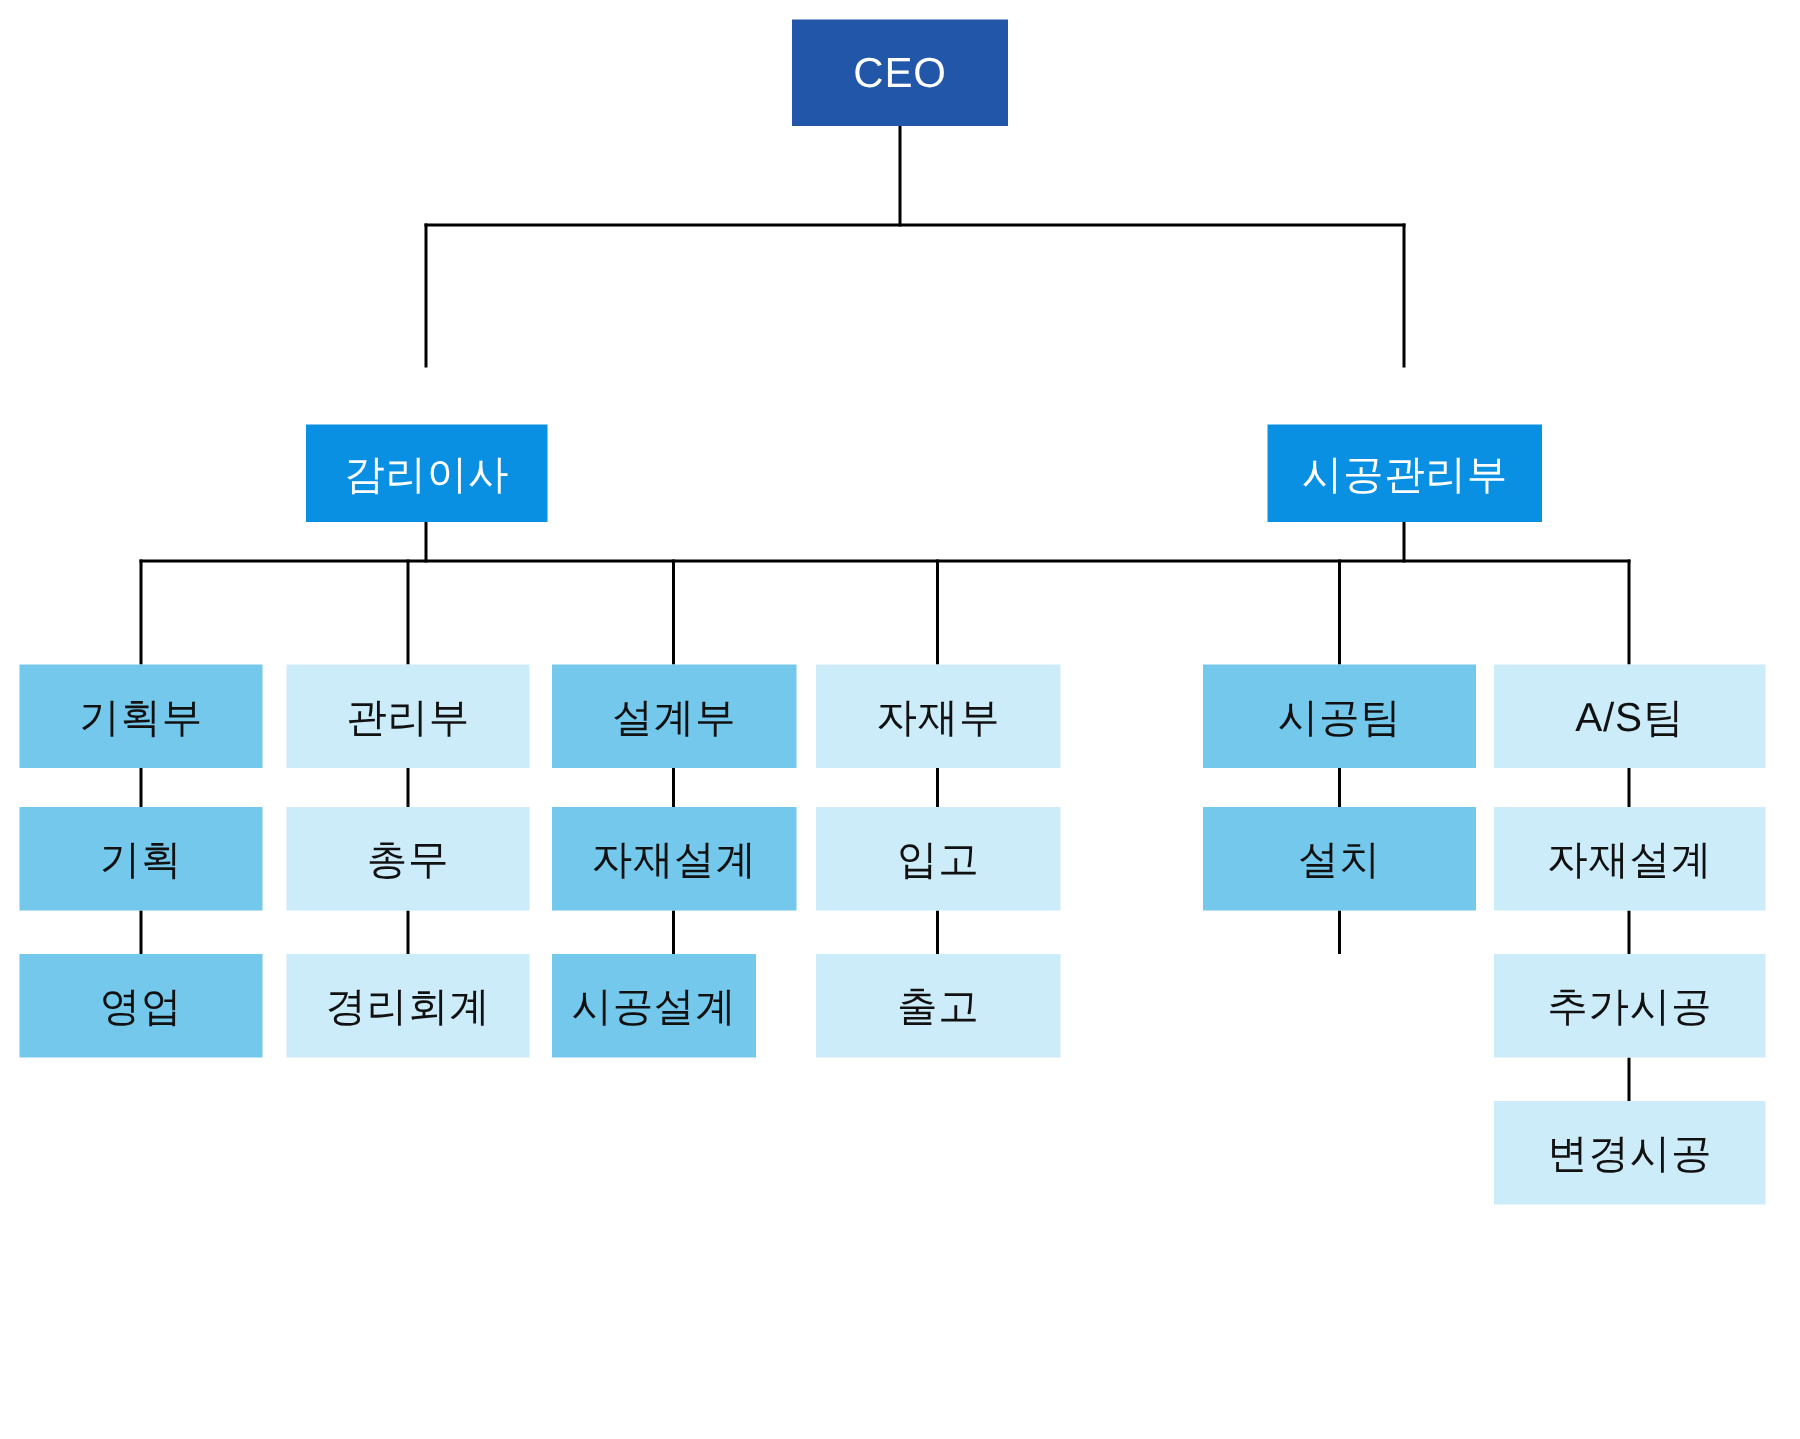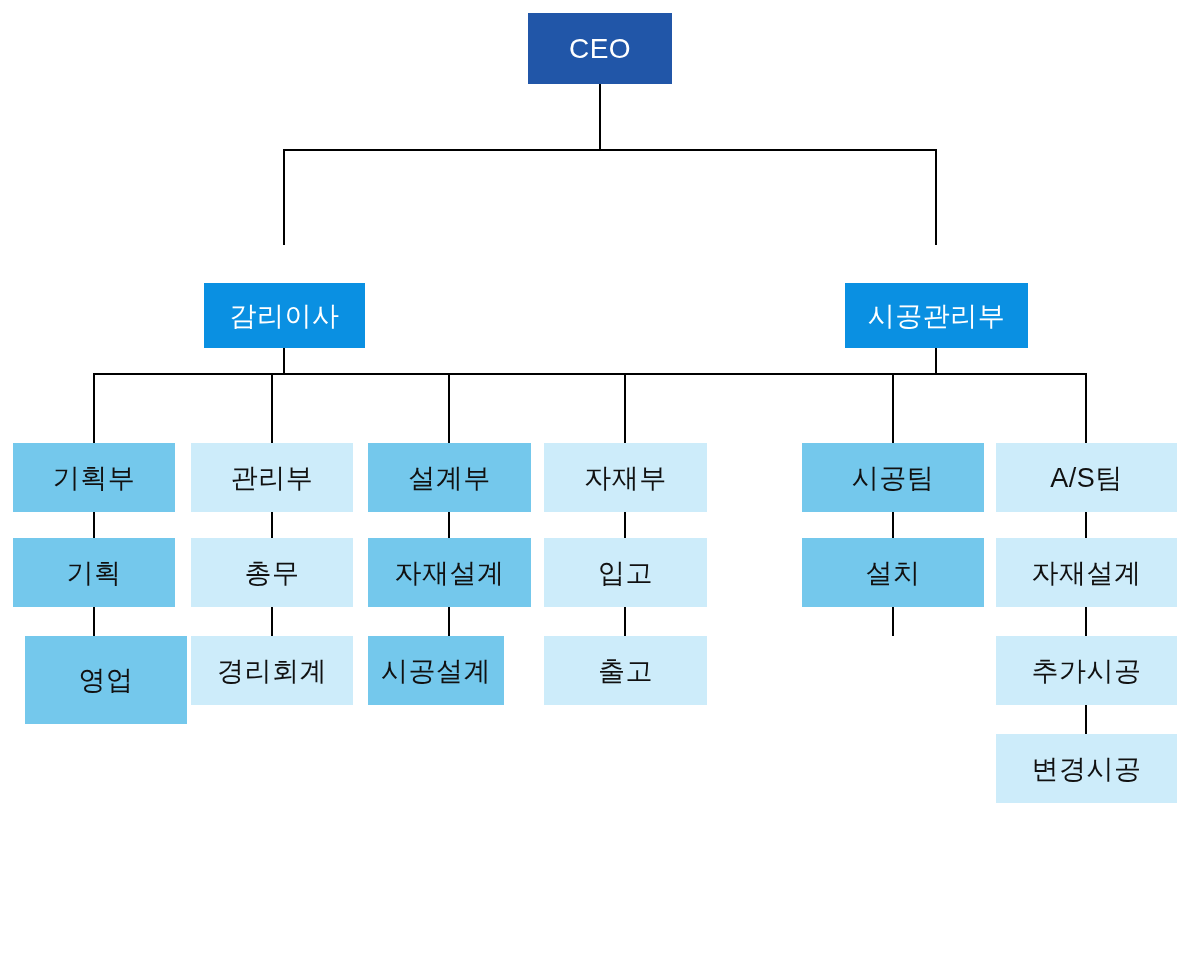--- a/index.html
+++ b/index.html
@@ -90,21 +90,21 @@
   <div class="line v" style="left:1085px;top:705px;height:29px"></div>
 
   <div class="node ceo" style="left:528px;top:13px;width:144px;height:71px">CEO</div>
 
   <div class="node l2" style="left:204px;top:244px;width:161px;height:65px">감리이사</div>
 
   <div class="node l2" style="left:845px;top:244px;width:183px;height:65px">시공관리부</div>
 
   <div class="node medium" style="left:13px;top:443px;width:162px;height:69px">기획부</div>
   <div class="node medium" style="left:13px;top:538px;width:162px;height:69px">기획</div>
-  <div class="node medium" style="left:25px;top:636px;width:162px;height:88px">영업</div>
+  <div class="node medium" style="left:13px;top:636px;width:162px;height:69px">영업</div>
 
   <div class="node light" style="left:191px;top:443px;width:162px;height:69px">관리부</div>
   <div class="node light" style="left:191px;top:636px;width:162px;height:69px">경리회계</div>
   <div class="node light" style="left:191px;top:538px;width:162px;height:69px">총무</div>
 
   <div class="node medium" style="left:368px;top:443px;width:163px;height:69px">설계부</div>
   <div class="node medium" style="left:368px;top:538px;width:163px;height:69px">자재설계</div>
   <div class="node medium" style="left:368px;top:636px;width:136px;height:69px">시공설계</div>
 
   <div class="node light" style="left:544px;top:443px;width:163px;height:69px">자재부</div>

